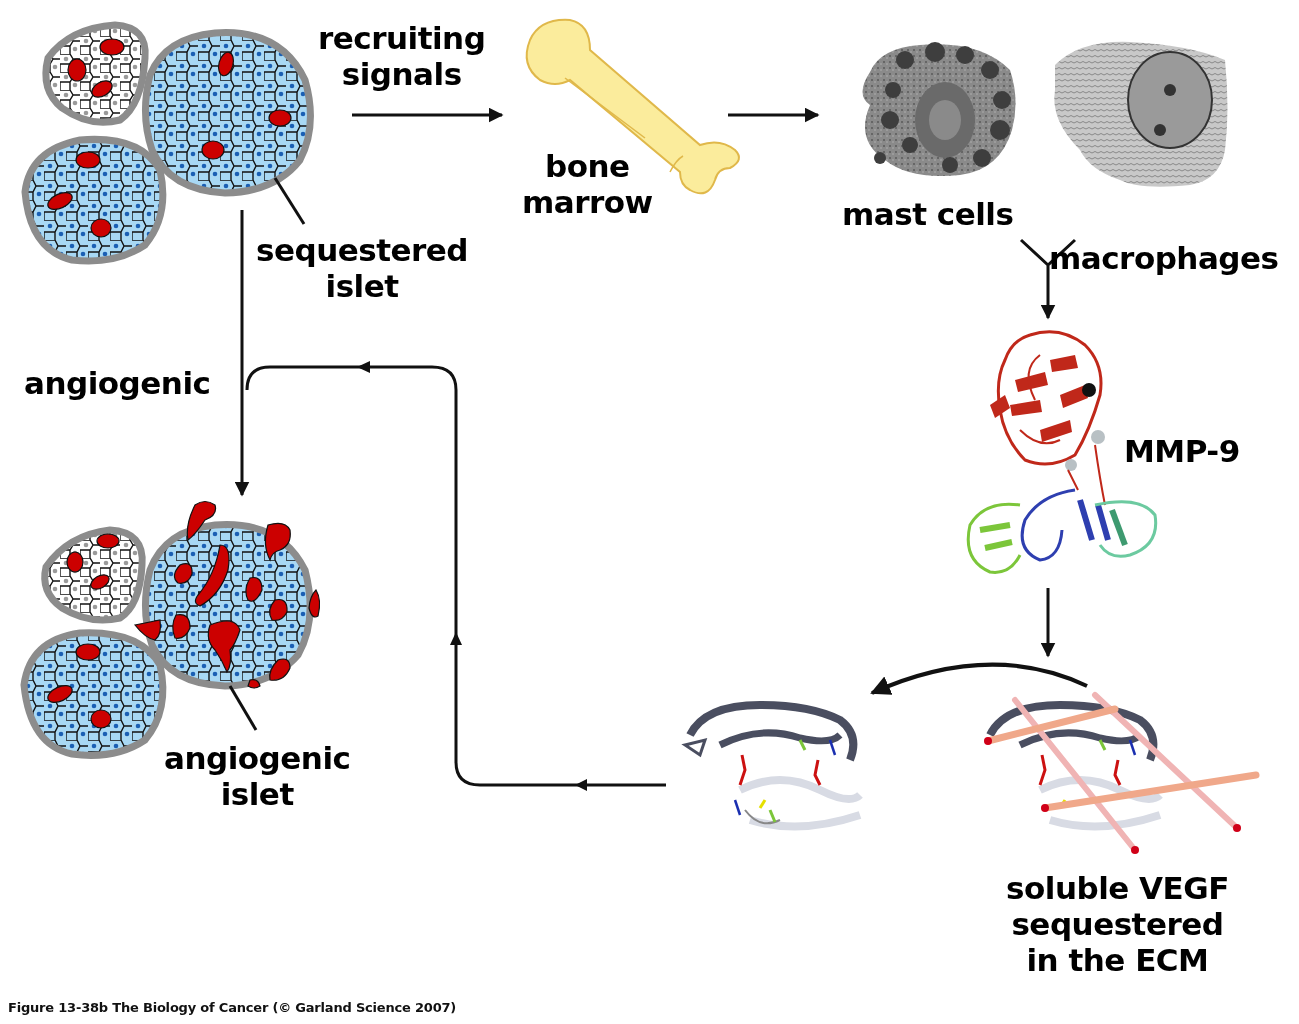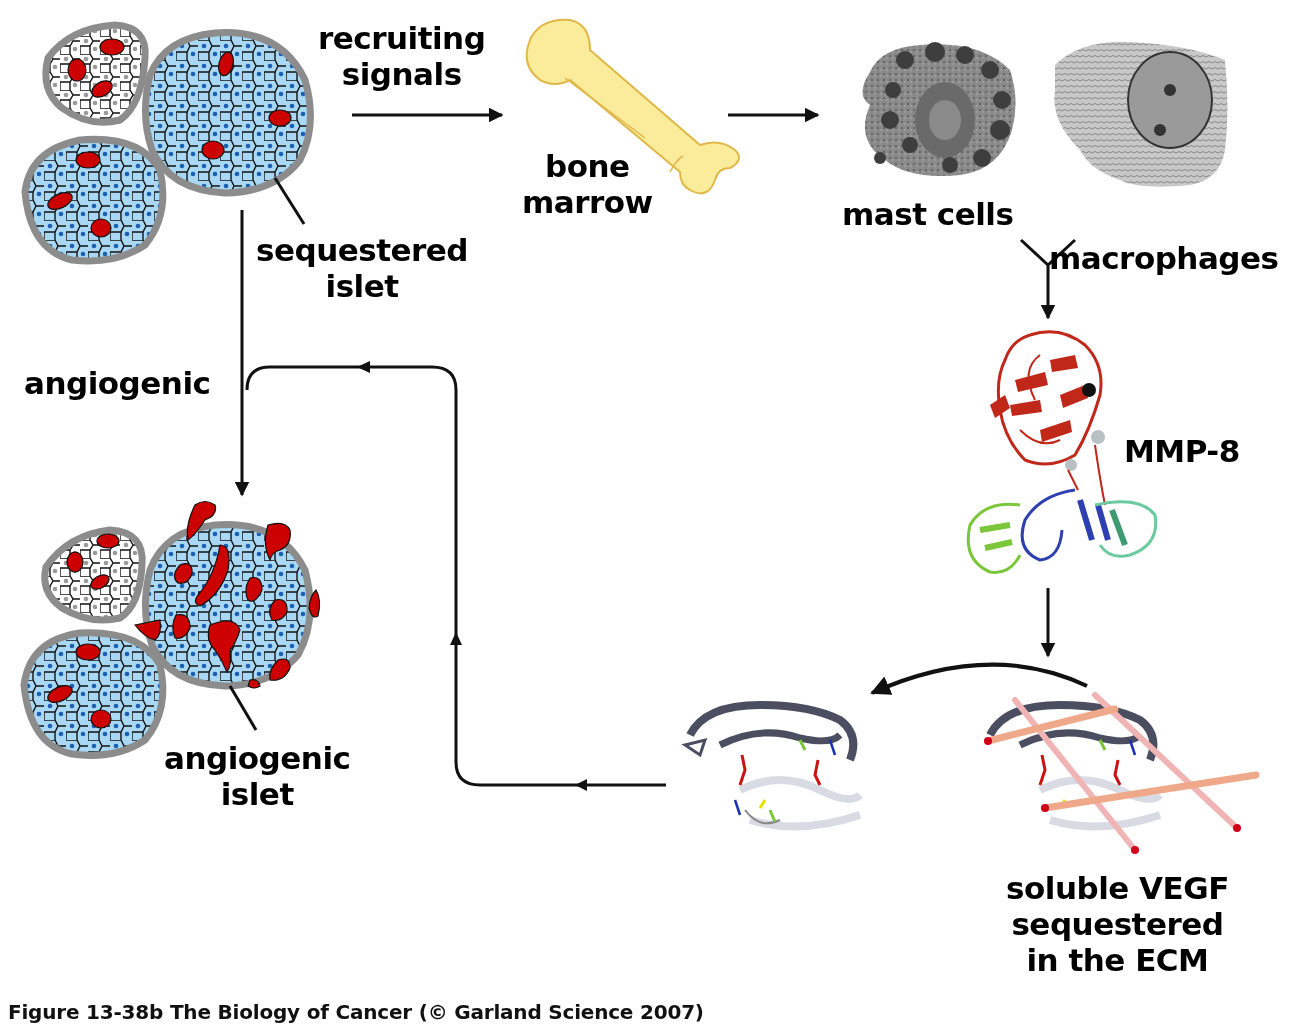--- a/index.html
+++ b/index.html
@@ -1,21 +1,21 @@
 <!DOCTYPE html>
 <html><head>
 <meta charset="utf-8">
 <style>
   html, body { margin:0; padding:0; background:#ffffff; }
   body { width:1299px; height:1024px; position:relative; overflow:hidden;
          font-family:"DejaVu Sans", sans-serif; }
   .lbl { position:absolute; font-weight:bold; color:#000000; text-align:center;
          font-size:31px; line-height:36px; white-space:nowrap; letter-spacing:-0.5px; }
   .lbl span { display:block; }
-  #caption { position:absolute; left:8px; top:1000px; font-size:20px; font-weight:bold;
+  #caption { position:absolute; left:8px; top:1000px; font-size:13px; font-weight:bold;
              color:#111; white-space:nowrap; letter-spacing:-0.2px; }
   svg#stage { position:absolute; left:0; top:0; }
 </style>
 </head>
 <body>
 
 <svg id="stage" width="1299" height="1024" viewBox="0 0 1299 1024">
   <defs>
     <marker id="ah" viewBox="0 0 10 10" refX="9" refY="5" markerWidth="5" markerHeight="5" orient="auto-start-reverse">
       <path d="M0,0 L10,5 L0,10 z" fill="#111"></path>
@@ -206,21 +206,21 @@
 </div>
 <div class="lbl" style="left:842px; top:196px;">mast cells</div>
 <div class="lbl" style="left:1049px; top:196px;margin-top:44px;">macrophages</div>
 <div class="lbl" style="left:256px; top:232px;">
   <span>sequestered</span>
   <span>islet</span>
 </div>
 <div class="lbl" style="left:24px; top:365px;">
   <span>angiogenic</span>
 </div>
-<div class="lbl" style="left:1124px; top:433px;">MMP-8</div>
+<div class="lbl" style="left:1124px; top:433px;">MMP-9</div>
 <div class="lbl" style="left:164px; top:740px;">
   <span>angiogenic</span>
   <span>islet</span>
 </div>
 <div class="lbl" style="left:706px; top:870px;">
 </div>
 <div class="lbl" style="left:1006px; top:870px;">
   <span>soluble VEGF</span>
   <span>sequestered</span>
   <span>in the ECM</span>

